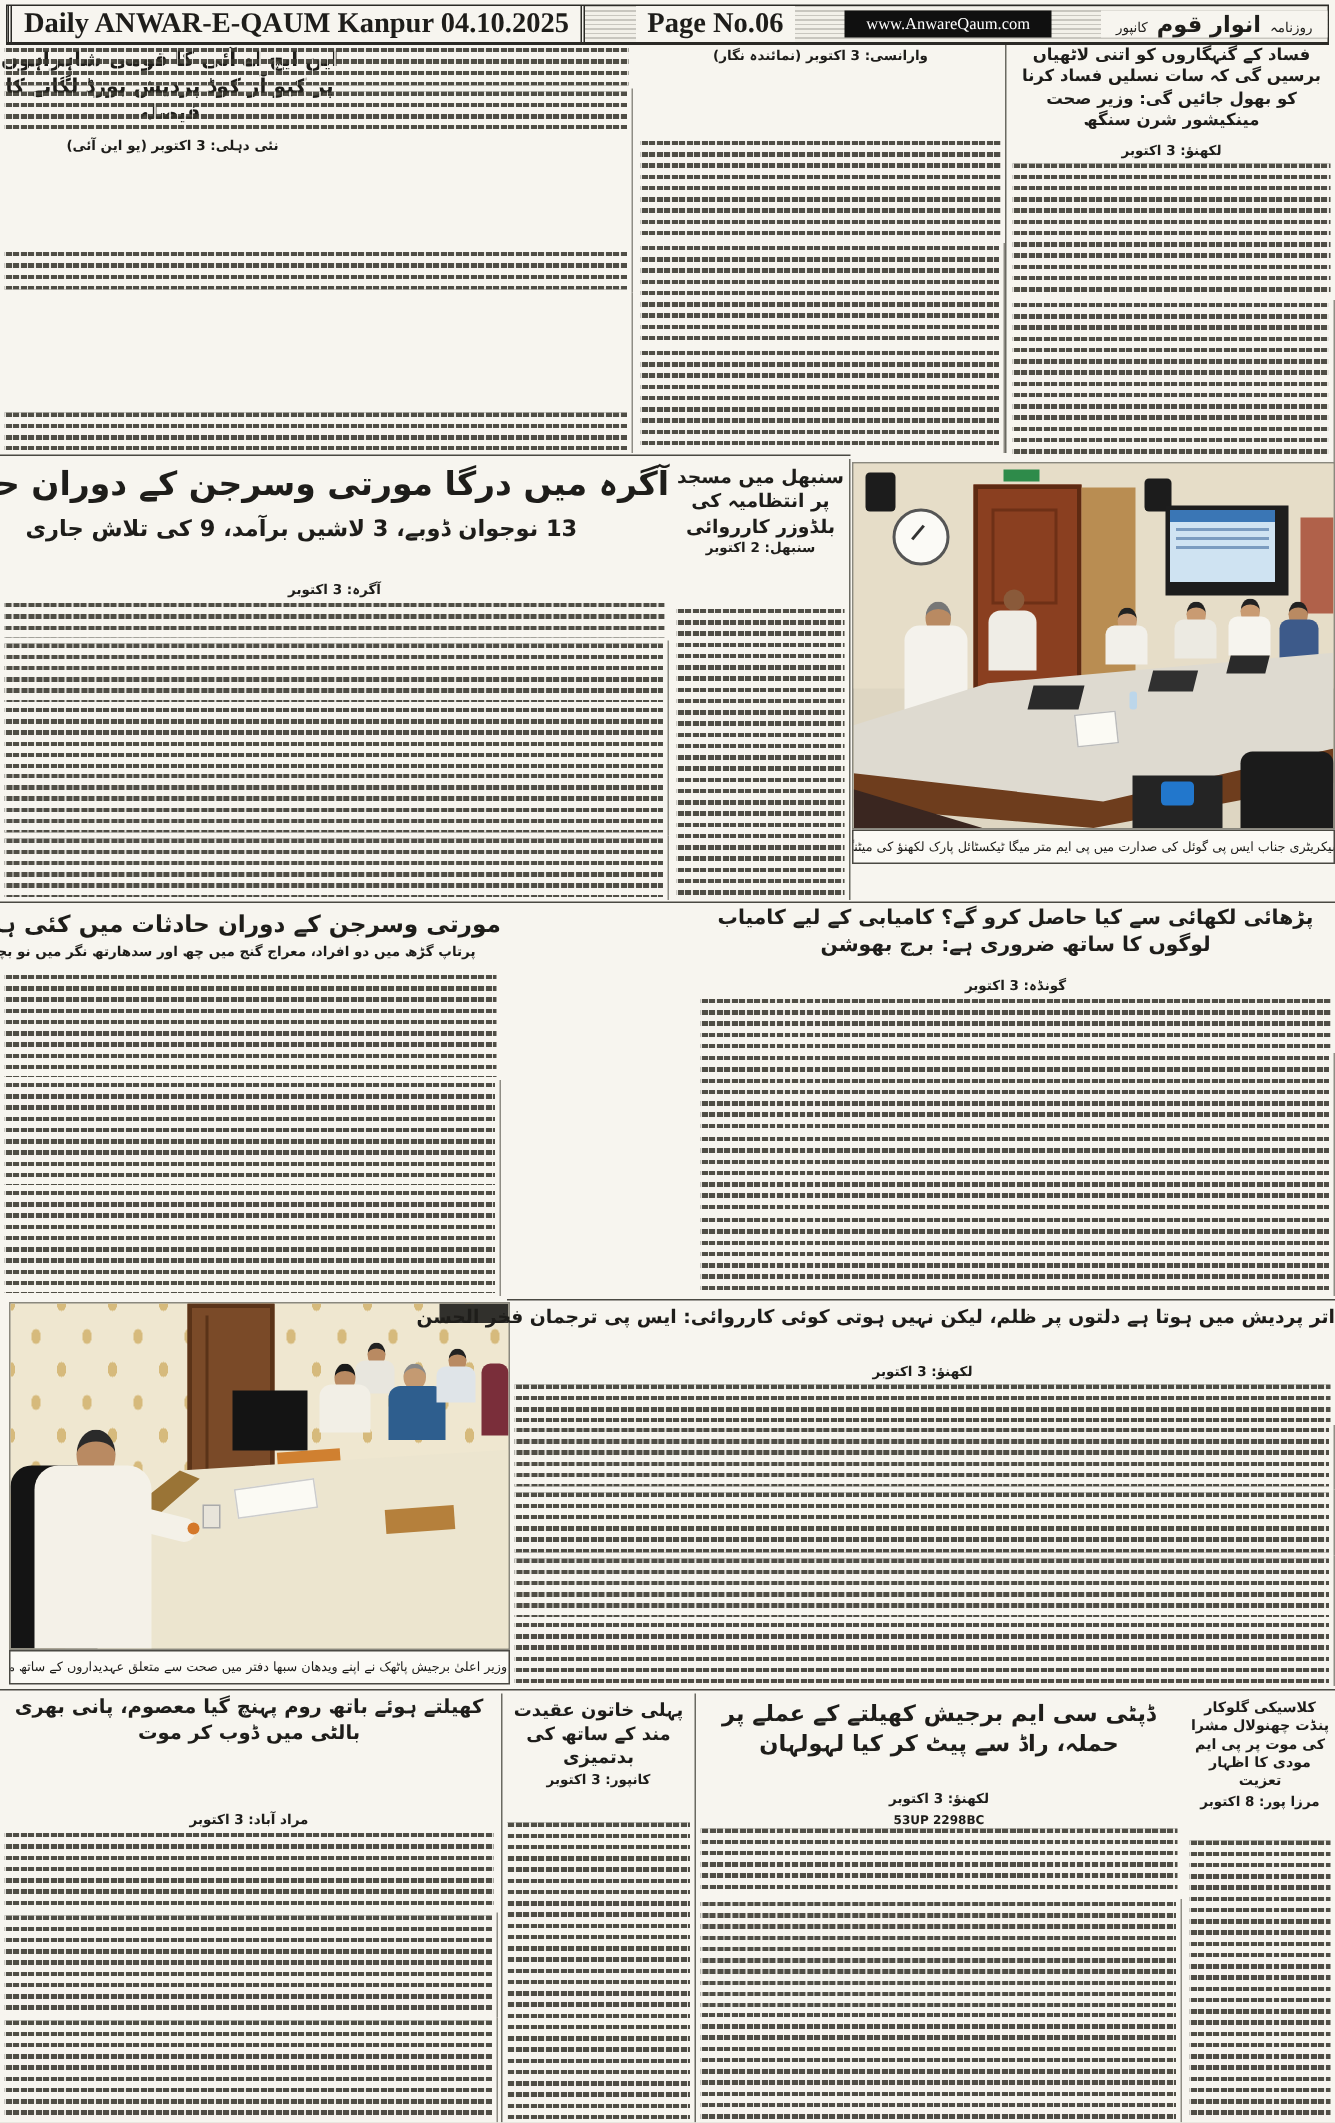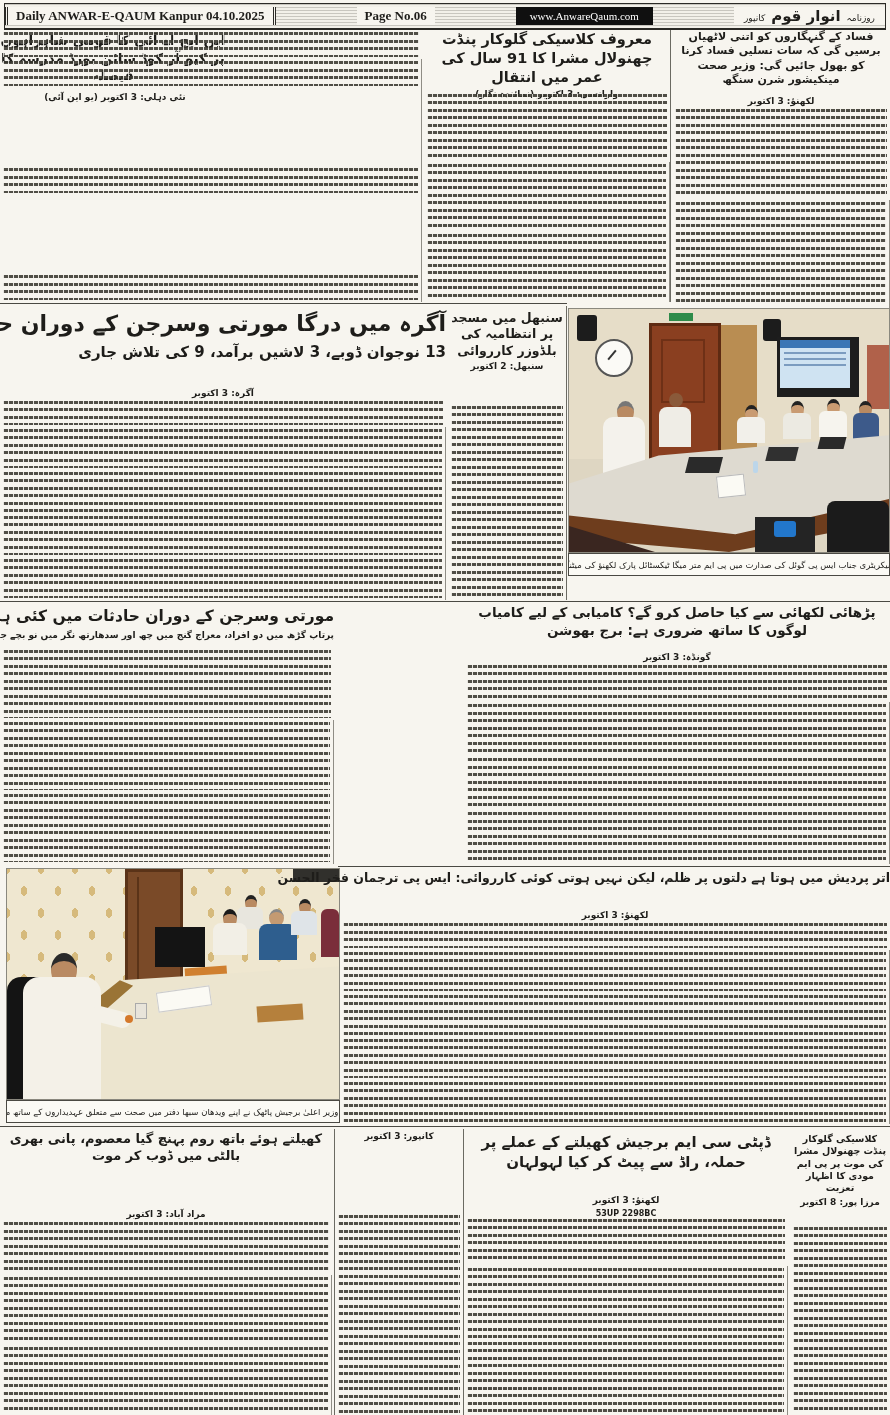--- a/index.html
+++ b/index.html
@@ -3,31 +3,31 @@
 <meta charset="utf-8">
 <style>
   html,body{margin:0;padding:0;background:#dddbd4;}
   #page{position:relative;width:890px;height:1415px;margin:0 auto;background:#f7f5ef;
         font-family:"DejaVu Sans",sans-serif;color:#1e1d1a;overflow:hidden;}
   
   #hdr{position:absolute;left:4px;top:3px;width:880px;height:24px;
        border:1px solid #2b2a26;border-bottom:2px solid #2b2a26;
        background:repeating-linear-gradient(180deg,#c8c6bf 0 1px,#f2f0e9 1px 3px);
        display:flex;align-items:center;justify-content:space-between;direction:ltr;}
-  .hpad{background:#f7f5ef;padding:1px 8px;font-size:13px;white-space:nowrap;text-align:center;}
+  .hpad{background:#f7f5ef;padding:1px 8px;font-size:19px;white-space:nowrap;text-align:center;}
   #hdr .paper{font-family:"Liberation Serif","DejaVu Serif",serif;font-weight:bold;border-left:3px double #2b2a26;border-right:3px double #2b2a26;}
   #hdr .pageno{font-family:"Liberation Serif","DejaVu Serif",serif;font-weight:bold;}
   #hdr .web{background:#101010;color:#fff;font-size:11px;padding:3px 14px;font-family:"Liberation Serif","DejaVu Serif",serif;}
   #hdr .mast{direction:rtl;display:flex;align-items:baseline;gap:6px;padding:0 10px;background:#f7f5ef;}
   #hdr .mast .big{font-size:15px;font-weight:bold;}
   #hdr .mast .small{font-size:9px;}
   
   .art{position:absolute;direction:rtl;}
   .h1{font-weight:bold;text-align:center;line-height:1.3;margin:0;}
-  .h2{font-weight:bold;text-align:right;line-height:1.25;margin:0;}
+  .h2{font-weight:bold;text-align:left;line-height:1.25;margin:17px;}
   .dl{font-size:9px;font-weight:bold;text-align:center;padding:2px 2px 3px;}
   .cols{display:flex;direction:rtl;flex-direction:column;}
   .col{flex:1 1 0;padding:2px 3px;display:flex;flex-direction:column;min-width:0;}
   .col + .col{border-inline-start:1px solid #8f8d85;}
   .fill{flex:1;opacity:.88;background:
       repeating-linear-gradient(90deg,rgba(247,245,239,.9) 0 1px,rgba(247,245,239,0) 1px 5px),
       repeating-linear-gradient(180deg,#39382f 0 3px,rgba(0,0,0,0) 3px 7.5px);}
   .hr{position:absolute;background:#4a4943;height:1px;}
   .capbox{position:absolute;border:1px solid #4a4943;background:#fbfaf5;
           font-size:8.5px;display:flex;align-items:center;justify-content:center;
@@ -50,40 +50,39 @@
     <span class="hpad pageno">Page No.06</span>
     <span class="web">www.AnwareQaum.com</span>
     <span class="mast">
       <span class="small">روزنامہ</span>
       <span class="big">انوار قوم</span>
       <span class="small">کانپور</span>
     </span>
   </div>
 
   <section class="art" style="left:0;top:30px;width:422px;height:272px;">
-    <h2 class="h1" style="position:absolute;left:0;top:2px;width:226px;font-size:13.5px;">این ایچ اے آئی کا قومی شاہراہوں پر کیو آر کوڈ سائن بورڈ مدرسہ کا فیصلہ</h2>
+    <h2 class="h1" style="position:absolute;left:0;top:2px;width:226px;font-size:13.5px;">این ایچ اے آئی کا قومی شاہراہوں پر کیو آر کوڈ پردیش بورڈ لگانے کا فیصلہ</h2>
     <div class="dl" style="position:absolute;left:0;top:60px;width:226px;">نئی دہلی: 3 اکتوبر (یو این آئی)</div>
     <div class="cols" style="position:absolute;inset:0;">
       <div class="col">
           <div class="fill"></div>
         </div>
       <div class="col">
           <div class="fill"></div>
         </div>
       <div class="col" style="padding-top:80px;">
           <div class="fill"></div>
         </div>
       <div class="col" style="padding-top:80px;">
           <div class="fill"></div>
         </div>
     </div>
   </section>
 
   <section class="art" style="left:424px;top:30px;width:246px;height:272px;border-right:1px solid #6b6a62;">
-    <h2 class="h1" style="font-size:14.5px;padding:0 2px;">معروف کلاسیکی گلوکار پنڈت چھنولال مشرا کا 91 سال کی عمر میں انتقال</h2>
     <div class="dl">وارانسی: 3 اکتوبر (نمائندہ نگار)</div>
     <div class="cols" style="position:absolute;left:0;top:62px;width:246px;height:210px;">
       <div class="col">
           <div class="fill"></div>
         </div>
       <div class="col">
           <div class="fill"></div>
         </div>
       <div class="col">
           <div class="fill"></div>
@@ -308,20 +307,21 @@
       <div class="col">
           <div class="fill"></div>
         </div>
       <div class="col">
           <div class="fill"></div>
         </div>
     </div>
   </section>
 
   <section class="art" style="left:334px;top:1129px;width:128px;height:286px;border-right:1px solid #6b6a62;border-left:1px solid #6b6a62;">
+    <h2 class="h1" style="font-size:12px;padding:4px 4px 0;">پہلی خاتون عقیدت مند کے ساتھ کی بدتمیزی</h2>
     <div class="dl">کانپور: 3 اکتوبر</div>
     <div class="cols" style="position:absolute;left:0;top:84px;width:128px;height:202px;">
       <div class="col">
           <div class="fill"></div>
         </div>
     </div>
   </section>
 
   <section class="art" style="left:464px;top:1129px;width:324px;height:286px;">
     <h2 class="h1" style="font-size:15px;letter-spacing:1px;padding:4px 2px 0;">ڈپٹی سی ایم برجیش کھیلتے کے عملے پر حملہ، راڈ سے پیٹ کر کیا لہولہان</h2>

